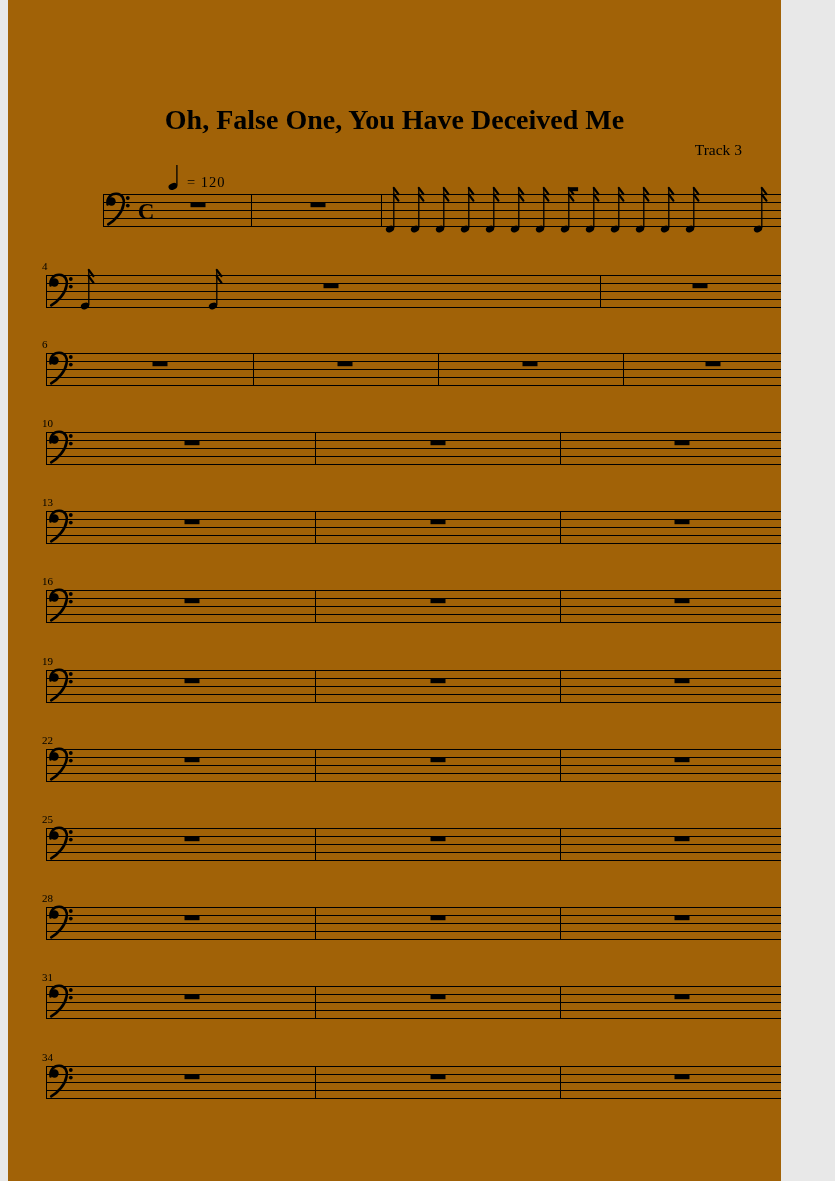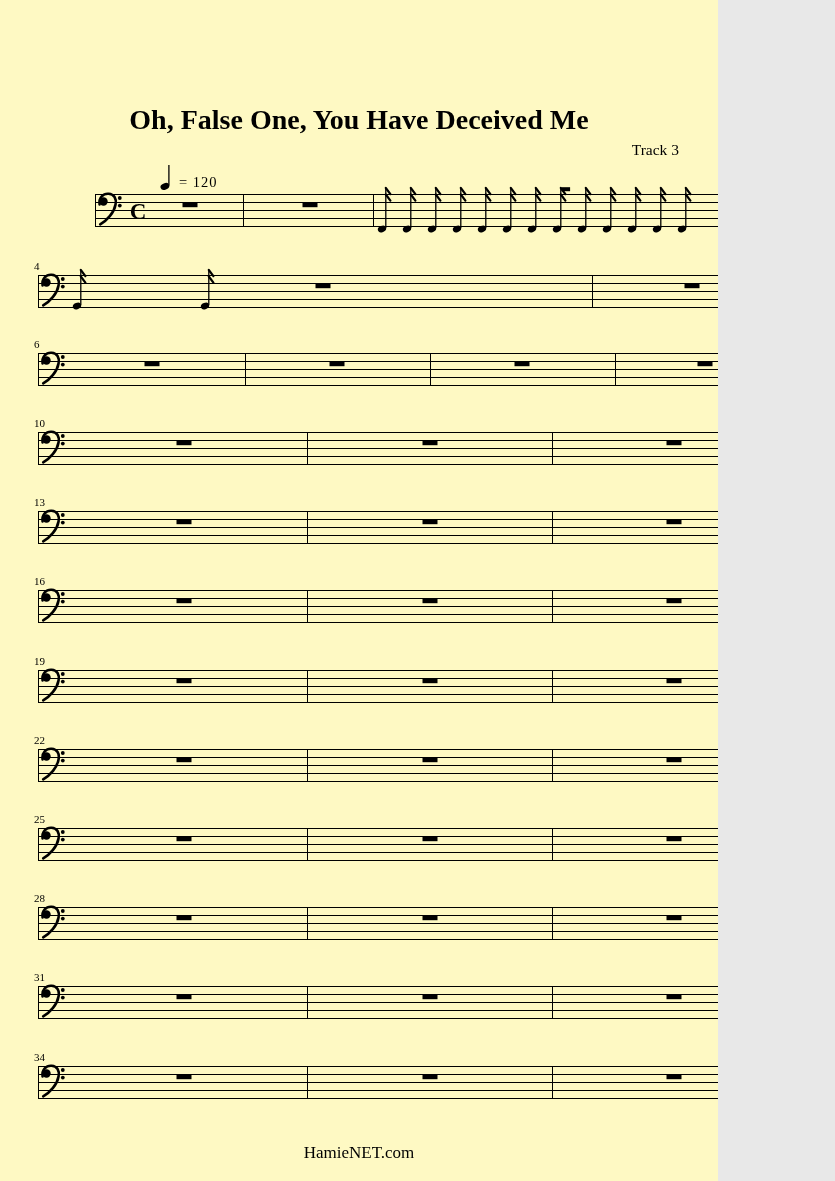--- a/index.html
+++ b/index.html
@@ -1,22 +1,23 @@
 <!DOCTYPE html>
 <html><head>
 <meta charset="utf-8">
 <style>
   html,body{margin:0;padding:0;background:#e8e8e8;}
   .page{
     position:relative;
-    width:718px;height:1181px;
-    background:#fef9c3;
+    width:773px;height:1181px;
+    background:#a16207;
     font-family:"Liberation Serif", serif;
     color:#000;
     overflow:hidden;
+    margin-left:8px;
   }
   .title{
     position:absolute;top:104px;left:0;width:100%;
     text-align:center;
     font-size:28px;font-weight:bold;
     letter-spacing:0px;
   }
   .track{
     position:absolute;top:141px;right:39px;
     font-size:15.5px;
@@ -403,15 +404,14 @@
           <path d="M1.6,11.5 C0.6,4.5 5.2,0.4 10.6,0.8 C16.2,1.2 18.6,5.6 17.6,11.2 C16.2,19.6 9.2,27.2 2.2,31.4" fill="none" stroke="#000" stroke-width="2.6" stroke-linecap="round"></path>
           <circle cx="21.8" cy="5" r="1.9" fill="#000"></circle>
           <circle cx="21.8" cy="12.6" r="1.9" fill="#000"></circle>
         </g>
         <rect x="176.5" y="1074" width="15" height="5.2" fill="#000"></rect>
         <rect x="422.5" y="1074" width="15" height="5.2" fill="#000"></rect>
         <rect x="666.5" y="1074" width="15" height="5.2" fill="#000"></rect>
       </g>
     </svg>
 
-  <div class="footer">HamieNET.com</div>
 
 </div>
 
 </body></html>

